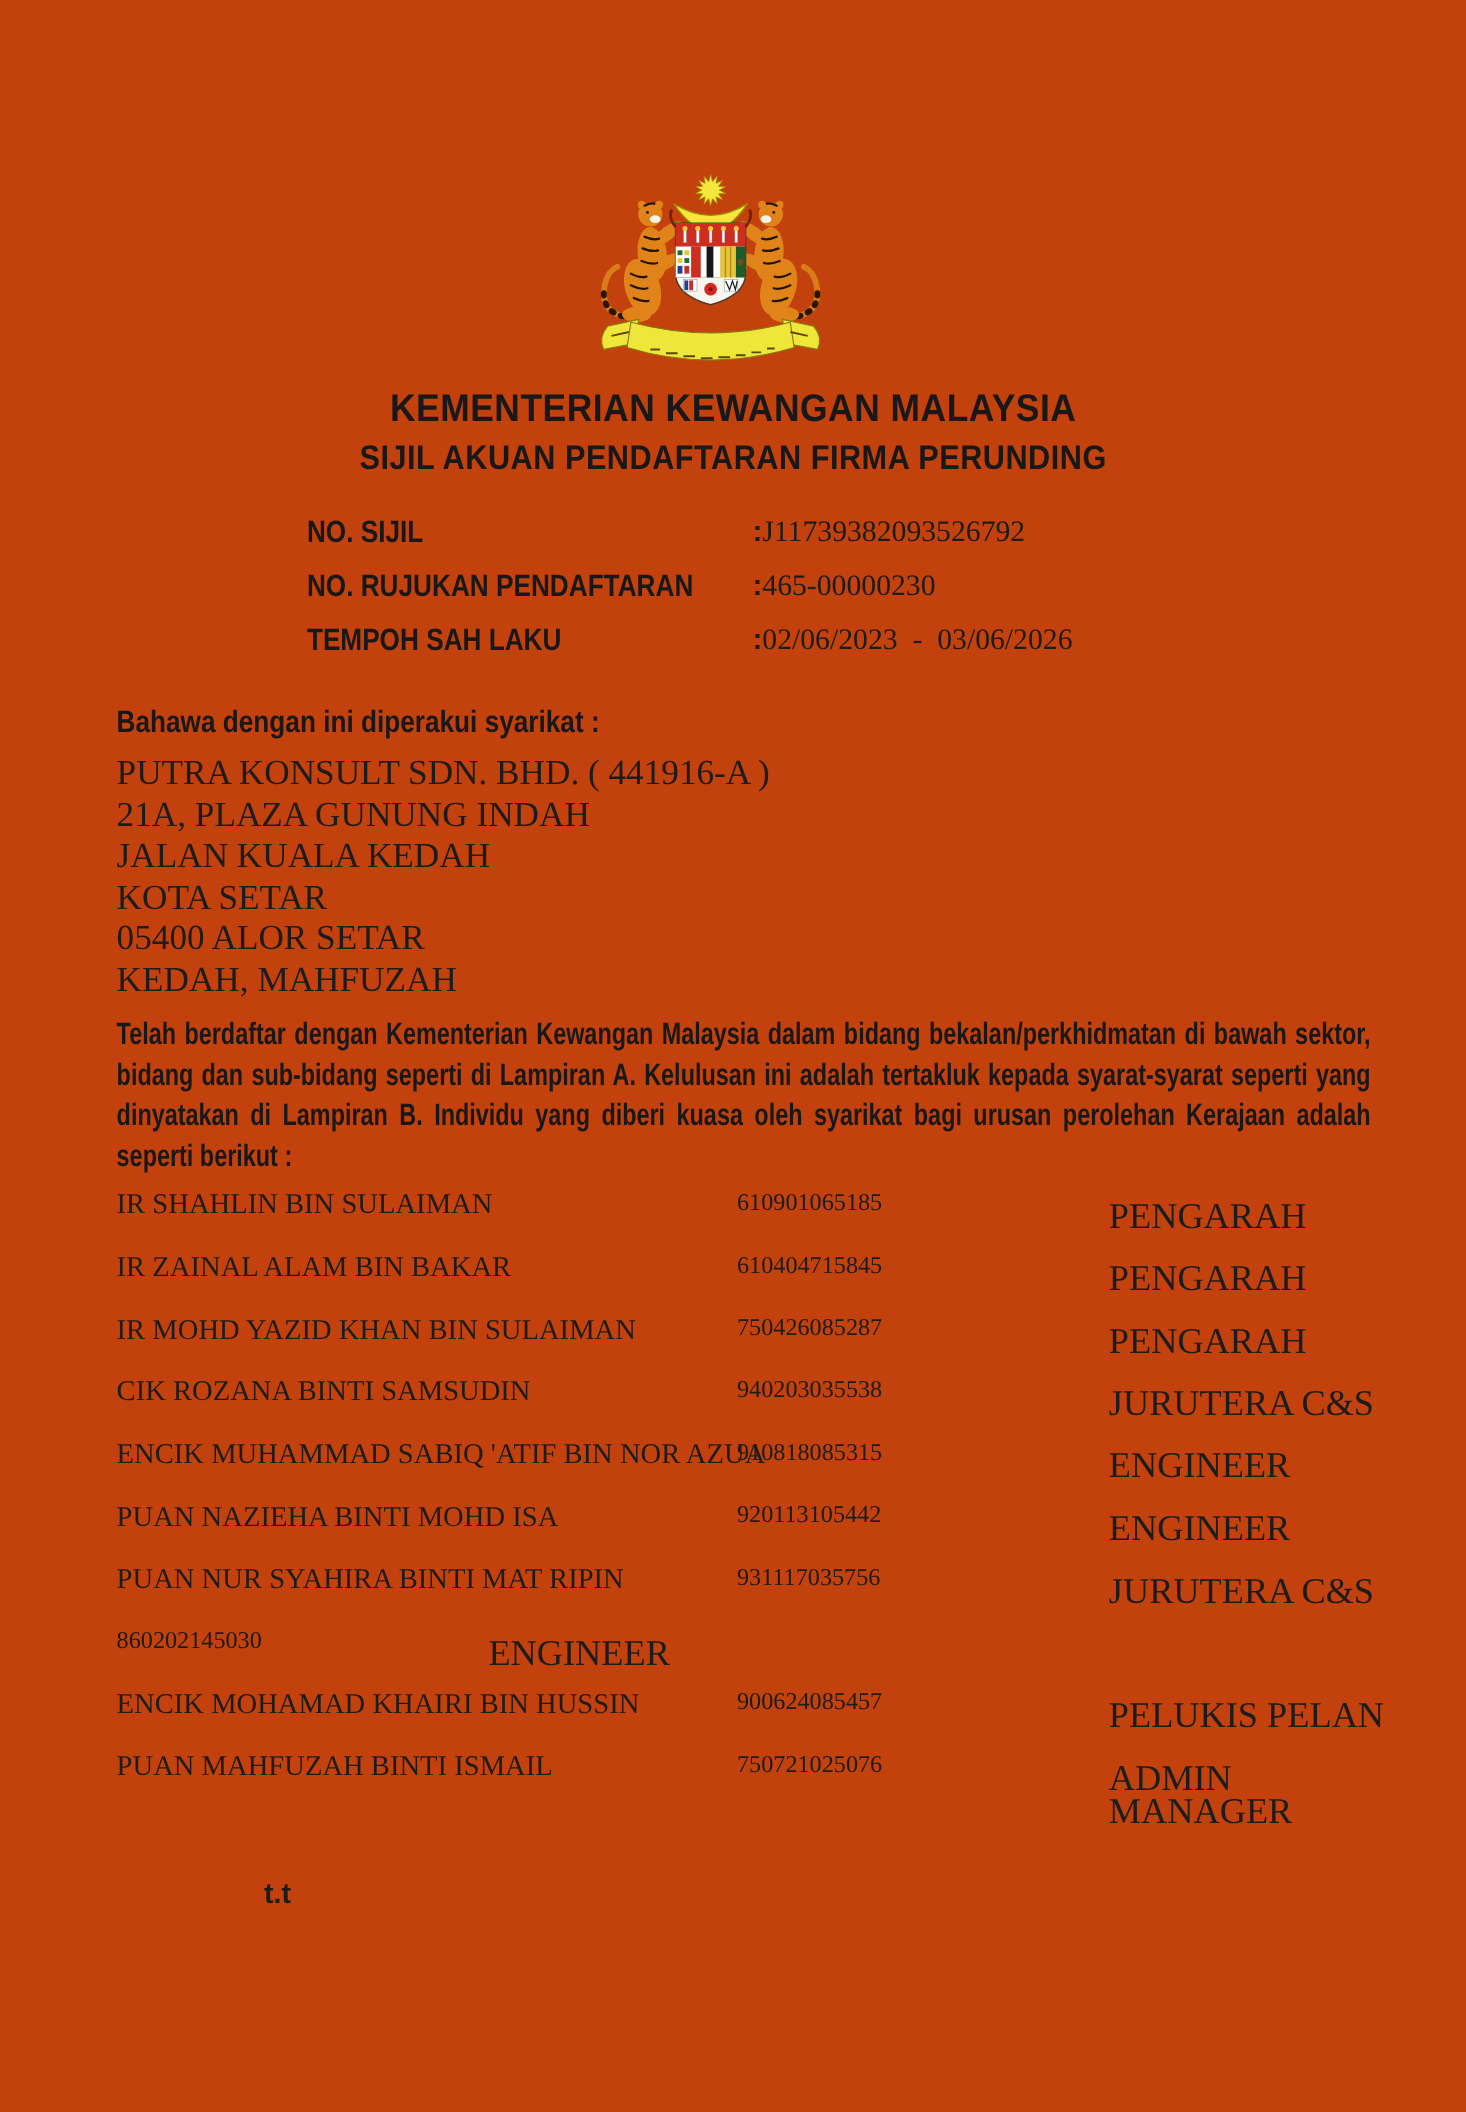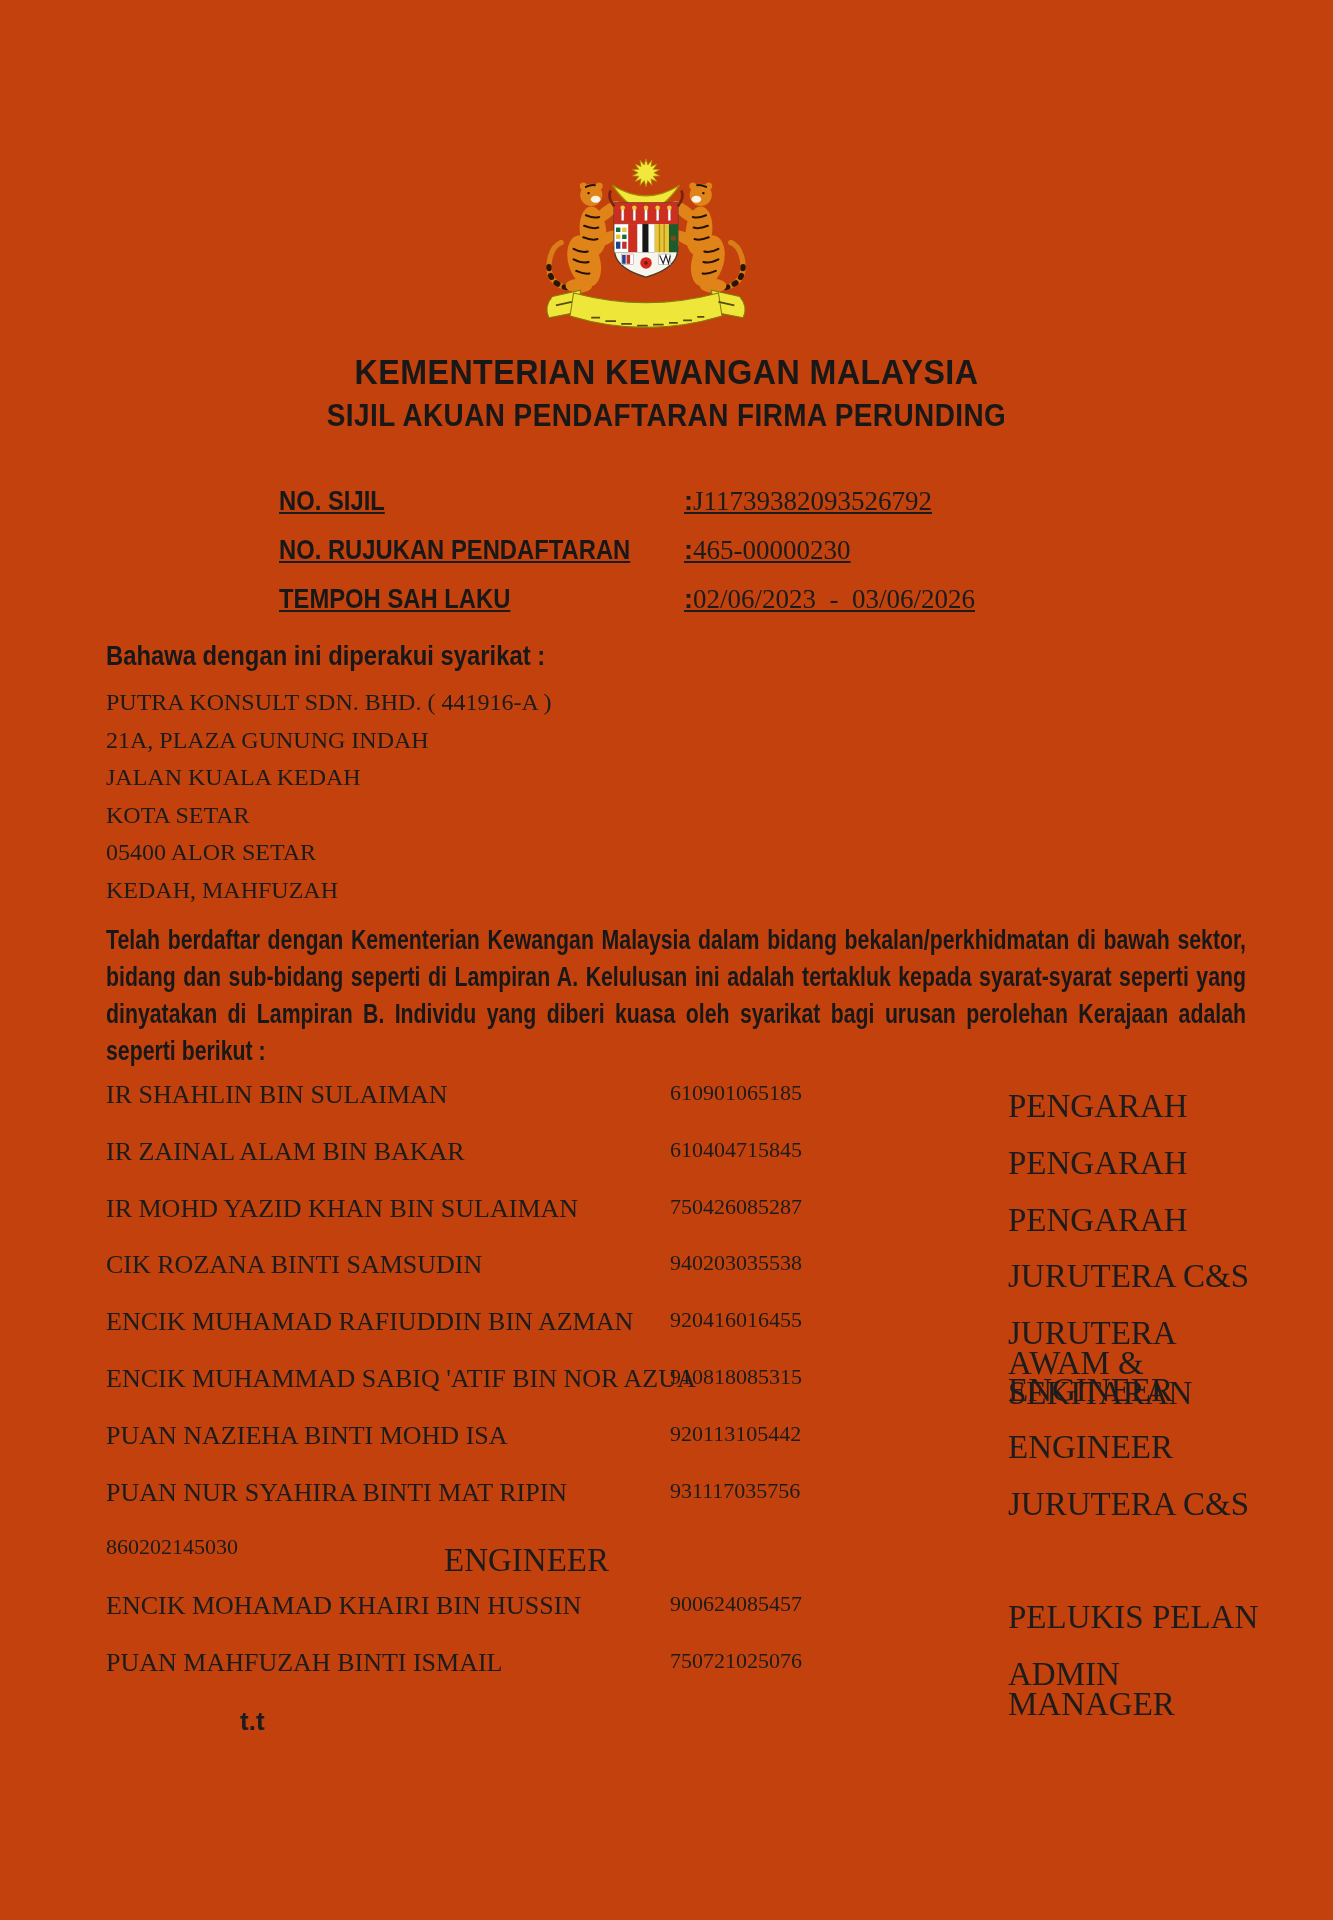--- a/index.html
+++ b/index.html
@@ -15,34 +15,34 @@
     font:700 35px "Liberation Sans", sans-serif; color:#181818;
     transform:scaleX(.92); transform-origin:center top; letter-spacing:.5px;
   }
   .subtitle {
     position:absolute; top:398px; left:0; width:100%; text-align:center;
     font:700 31px "Liberation Sans", sans-serif; color:#181818;
     transform:scaleX(.9); transform-origin:center top; letter-spacing:.5px;
   }
   
   .info { position:absolute; left:279px; top:468px; }
-  .info-row { display:flex; align-items:flex-end; height:49px;text-decoration:underline; }
+  .info-row { display:flex; align-items:flex-start; height:49px; }
   .info-label {
     width:405px; font:700 28px "Liberation Sans", sans-serif; color:#181818;
     transform:scaleX(.85); transform-origin:left center; white-space:nowrap;
   }
   .info-colon { font:700 27px "Liberation Sans", sans-serif; }
   .info-value { font:400 27px "Liberation Serif", serif; white-space:pre; }
   
   .intro {
     position:absolute; left:106px; top:640px;
     font:700 28px "Liberation Sans", sans-serif; color:#181818;
     transform:scaleX(.85); transform-origin:left top; white-space:nowrap;
   }
-  .company { position:absolute; left:106px; top:684px; font-size:24px; line-height:37.6px; }
+  .company { position:absolute; left:106px; top:684px; font-size:32px; line-height:37.6px; }
   .company .line { white-space:pre; }
   
   .paragraph {
     position:absolute; left:106px; top:921px; width:1500px;
     font:700 28px/37px "Liberation Sans", sans-serif; color:#181818;
     text-align:justify; transform:scaleX(.76); transform-origin:left top;
   }
   
   .personnel { position:absolute; left:106px; top:1080px; width:1170px; }
   .p-row { display:flex; align-items:flex-start; height:56.8px; }
@@ -186,25 +186,20 @@
         <span class="p-name">IR MOHD YAZID KHAN BIN SULAIMAN</span>
         <span class="p-ic">750426085287</span>
         <span class="p-role">PENGARAH</span>
       </div>
       <div class="p-row">
         <span class="p-name">CIK ROZANA BINTI SAMSUDIN</span>
         <span class="p-ic">940203035538</span>
         <span class="p-role">JURUTERA C&amp;S</span>
       </div>
       <div class="p-row">
-        <span class="p-name">ENCIK MUHAMAD RAFIUDDIN BIN AZMAN</span>
-        <span class="p-ic">920416016455</span>
-        <span class="p-role">JURUTERA AWAM &amp; SEKITARAN</span>
-      </div>
-      <div class="p-row">
         <span class="p-name">ENCIK MUHAMMAD SABIQ 'ATIF BIN NOR AZUA</span>
         <span class="p-ic">910818085315</span>
         <span class="p-role">ENGINEER</span>
       </div>
       <div class="p-row">
         <span class="p-name">PUAN NAZIEHA BINTI MOHD ISA</span>
         <span class="p-ic">920113105442</span>
         <span class="p-role">ENGINEER</span>
       </div>
       <div class="p-row">

